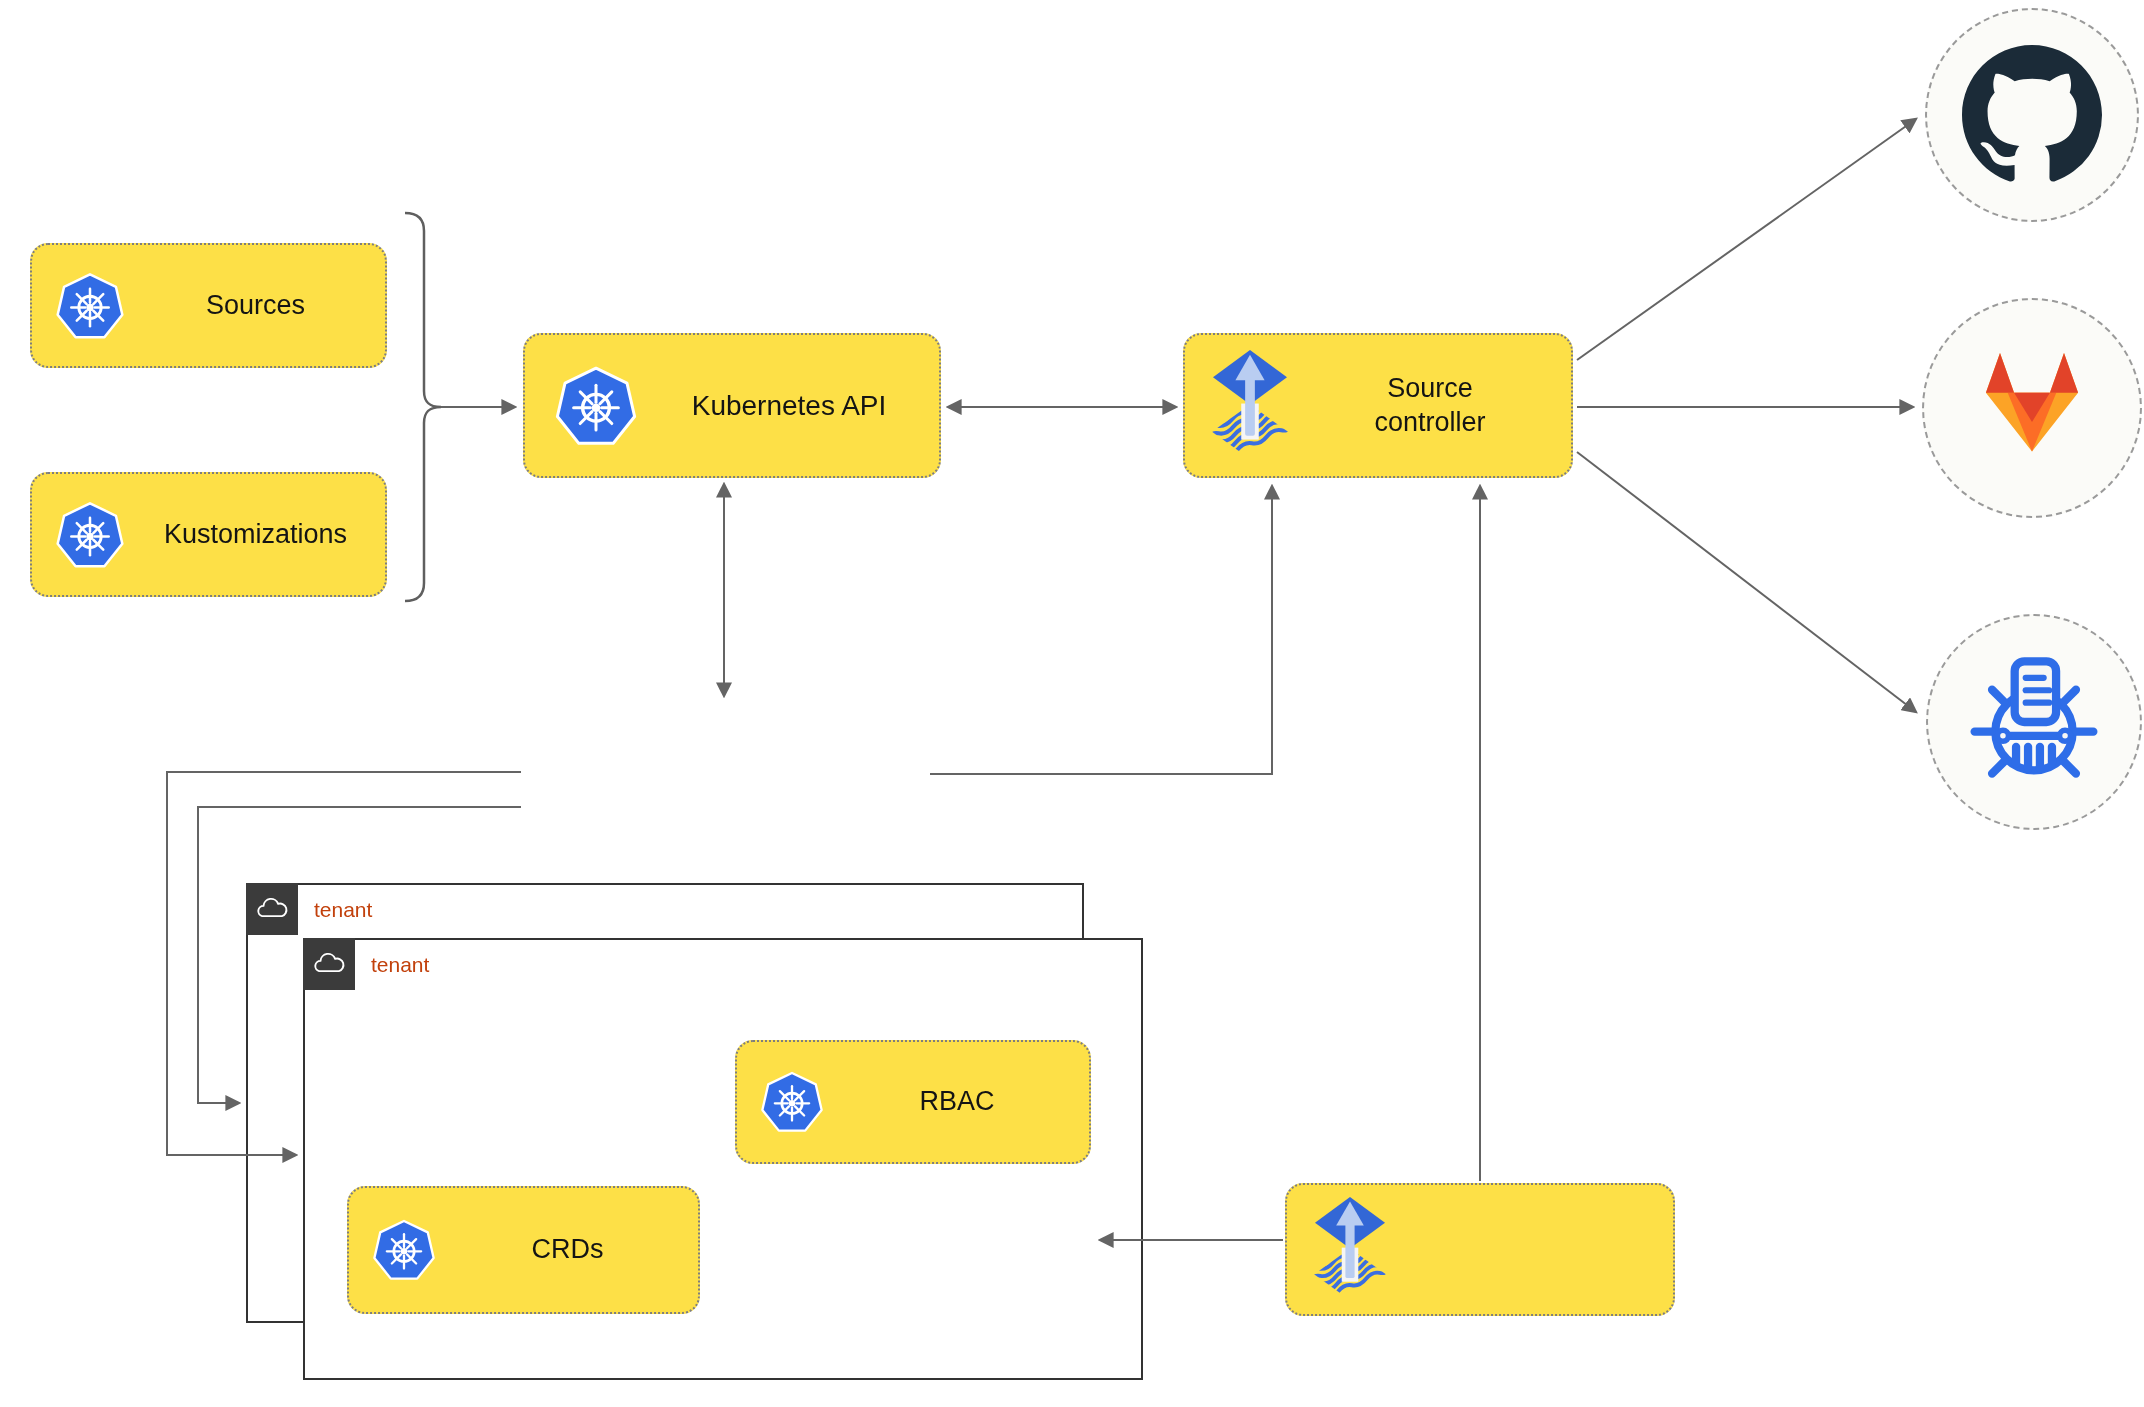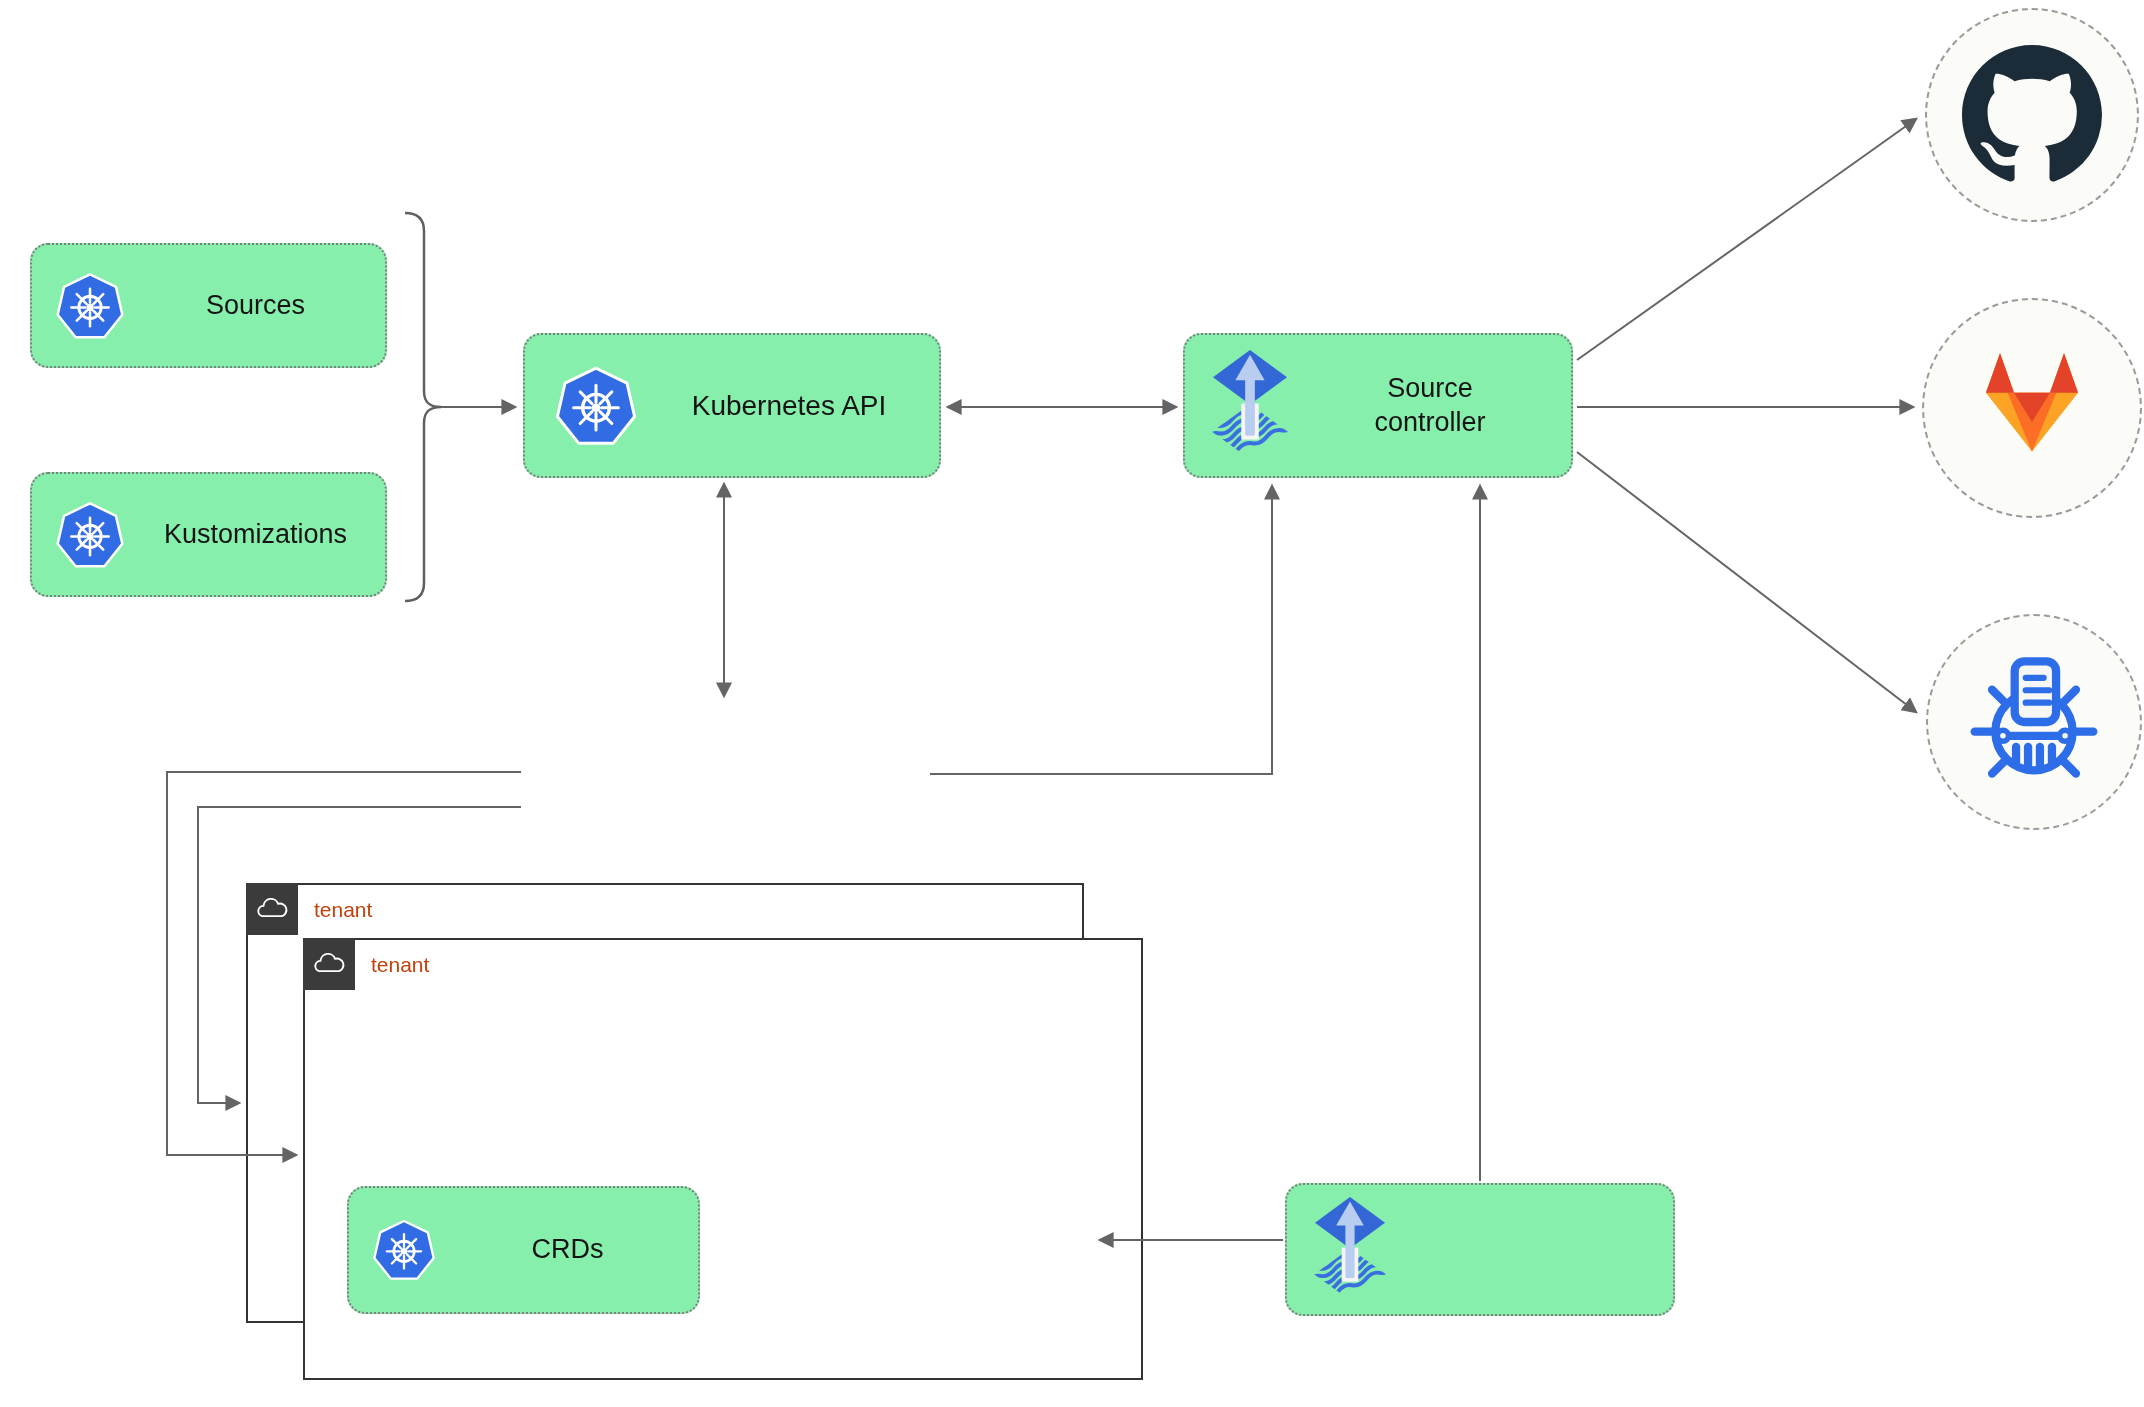--- a/index.html
+++ b/index.html
@@ -1,20 +1,20 @@
 <!DOCTYPE html>
 <html><head>
 <meta charset="utf-8">
 <style>
   html,body{margin:0;padding:0;background:#ffffff;}
   .stage{position:relative;width:2144px;height:1407px;overflow:hidden;
          font-family:"Liberation Sans",sans-serif;background:#ffffff;}
 
   
-  .node{position:absolute;box-sizing:border-box;background:#86efac;
+  .node{position:absolute;box-sizing:border-box;background:#fde047;
         border:2px dotted #7e7e7e;border-radius:18px;
         display:flex;align-items:center;}
   .lbl{flex:1;text-align:center;font-size:27px;color:#141414;line-height:1.25;}
   .lbl-2l{flex:none;margin:0 auto;}
   .ic{display:block;flex:none;}
 
   
   .tenant{position:absolute;box-sizing:border-box;background:#ffffff;
           border:2px solid #333333;}
   .tenant-tag{position:absolute;top:-2px;left:-2px;width:52px;height:52px;
@@ -185,20 +185,26 @@
 
   <div class="tenant z2" style="left:303px;top:938px;width:840px;height:442px">
     <div class="tenant-tag">
       <svg style="width:34px;height:25px">
           <use href="#sym-cloud"></use>
         </svg>
     </div>
     <div class="tenant-name">tenant</div>
 
 
+    <div class="node" style="left:430px;top:100px;width:356px;height:124px">
+      <svg class="ic" style="width:66px;height:66px;margin-left:22px">
+          <use href="#sym-k8s"></use>
+        </svg>
+      <div class="lbl">RBAC</div>
+    </div>
 
     <div class="node" style="left:42px;top:246px;width:353px;height:128px">
       <svg class="ic" style="width:66px;height:66px;margin-left:22px">
           <use href="#sym-k8s"></use>
         </svg>
       <div class="lbl">CRDs</div>
     </div>
 
   </div>
 

